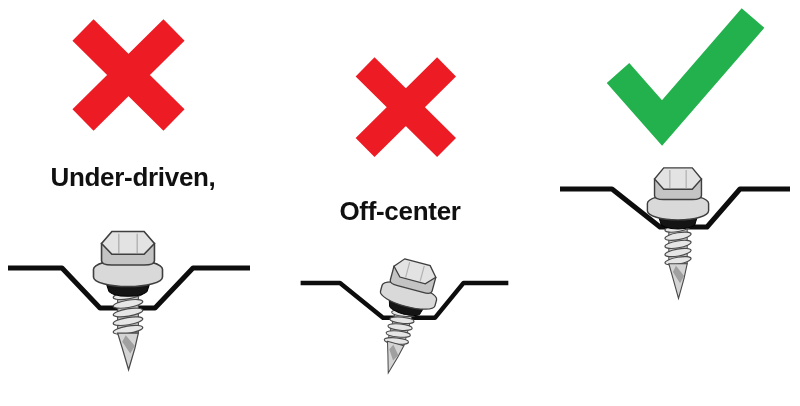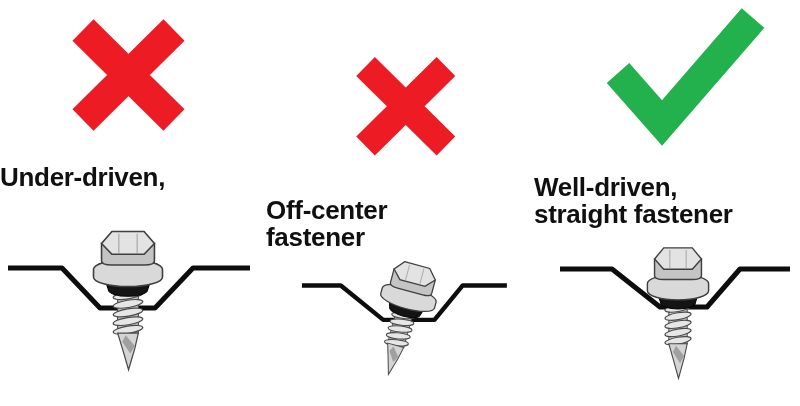--- a/index.html
+++ b/index.html
@@ -10,20 +10,21 @@
     display:flex;
     font-family:"Liberation Sans", sans-serif;
     overflow:hidden;
   }
   .panel{display:flex;flex-direction:column;align-items:center;flex:0 0 266px;width:266px;}
   .panel.mid{flex-basis:268px;width:268px;margin-top:40px;}
   .mark{width:266px;height:150px;display:block;}
   .label{
     margin:0;width:100%;height:80px;box-sizing:border-box;
     padding-top:24px;
+    text-align:center;
     font-weight:bold;
     font-size:26px;line-height:27px;
     letter-spacing:-0.3px;
     color:#101010;
   }
   .panel.first .label{padding-top:14px;}
   .figure{width:266px;height:176px;display:block;}
 </style>
 </head>
 <body>
@@ -69,35 +70,30 @@
       <use href="#screw-art" transform="translate(128,62) scale(1.15,1.08)"></use>
     </svg>
   </section>
 
   <section class="panel mid">
     <svg class="mark" viewBox="0 0 266 150">
       <path d="M 94,30 L 185,120 M 185,30 L 94,120" fill="none" stroke-width="30" stroke-linecap="butt" stroke="#ed1c24"></path>
     </svg>
     <h2 class="label">
       <span>Off-center</span><br>
-      <span>fastener</span>
     </h2>
     <svg class="figure" viewBox="0 0 266 176">
       <polyline points="22,39 66,39 114,78 172,78 204,39 254,39" fill="none" stroke-width="5" stroke-linejoin="round" stroke="#0d0d0d"></polyline>
       <use href="#screw-art" transform="translate(138,70) rotate(15) scale(1.05,1.0)"></use>
     </svg>
   </section>
 
   <section class="panel">
     <svg class="mark" viewBox="0 0 266 150">
       <path d="M 84,73 L 128,123 L 219,18" fill="none" stroke-width="30" stroke-linecap="butt" stroke-linejoin="miter" stroke-miterlimit="10" stroke="#22b14c"></path>
     </svg>
-    <h2 class="label">
-      <span>Well-driven,</span><br>
-      <span>straight fastener</span>
-    </h2>
     <svg class="figure" viewBox="0 0 266 176">
       <polyline points="26,39 78,39 126,77 173,77 206,39 256,39" fill="none" stroke-width="5" stroke-linejoin="round" stroke="#0d0d0d"></polyline>
       <use href="#screw-art" transform="translate(144,75) scale(1.02,1.02)"></use>
     </svg>
   </section>
 
 </div>
 
 </body></html>

